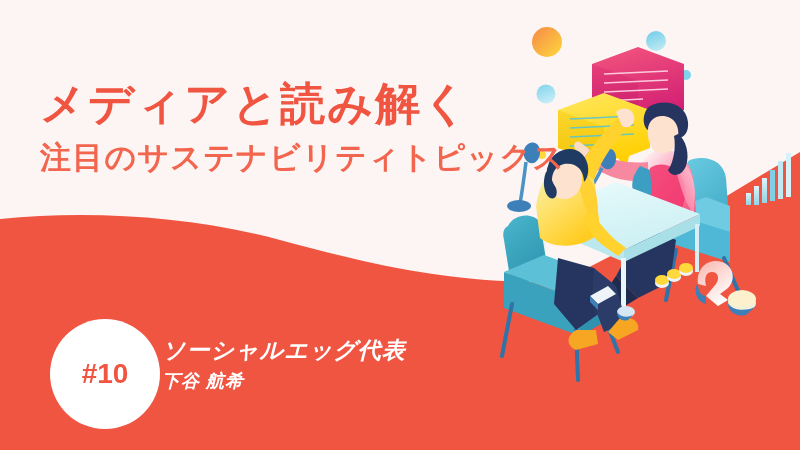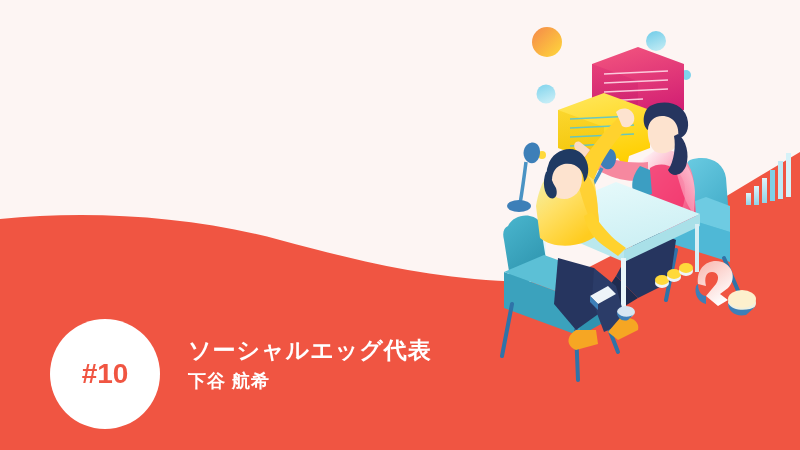--- a/index.html
+++ b/index.html
@@ -73,23 +73,24 @@
     font-size: 28px;
     font-weight: 700;
     color: #f05542;
     letter-spacing: 0px;
     line-height: 1;
   }
 
   
   .speaker {
     position: absolute;
-    left: 188px;
+    left: 162px;
     top: 336px;
     width: 330px;
+    font-style: italic;
   }
   .speaker-role {
     font-size: 23px;
     font-weight: 700;
     color: #ffffff;
     letter-spacing: 1px;
     line-height: 1.3;
     margin: 0;
     white-space: nowrap;
   }
@@ -355,20 +356,24 @@
       <path d="M218,284 C 216,268 228,258 242,262 C 254,266 256,280 248,288
                L240,294 L248,300 L238,306 L226,296 L236,284 C 240,278 238,272 232,272
                C 226,272 224,278 226,286 Z" fill="url(#gQm)"></path>
       <path d="M218,284 C 218,292 222,296 226,296 L226,304 C 218,302 214,294 216,286 Z" fill="#3d7fb8"></path>
       <ellipse cx="262" cy="303" rx="14" ry="9" fill="#eef0e0"></ellipse>
       <path d="M248,303 C 248,312 256,317 266,315 L276,306 C 268,312 252,311 248,303 Z" fill="#3d7fb8"></path>
       <ellipse cx="262" cy="299" rx="14" ry="9" fill="#fdf0cd"></ellipse>
     </g>
   </svg>
 
+  <div class="headline">
+    <p class="title-main">メディアと読み解く</p>
+    <p class="title-sub">注目のサステナビリティトピックス</p>
+  </div>
 
   <div class="badge-circle">
     <span class="badge-num">#10</span>
   </div>
 
   <div class="speaker">
     <p class="speaker-role">ソーシャルエッグ代表</p>
     <p class="speaker-name">下谷 航希</p>
   </div>
 

